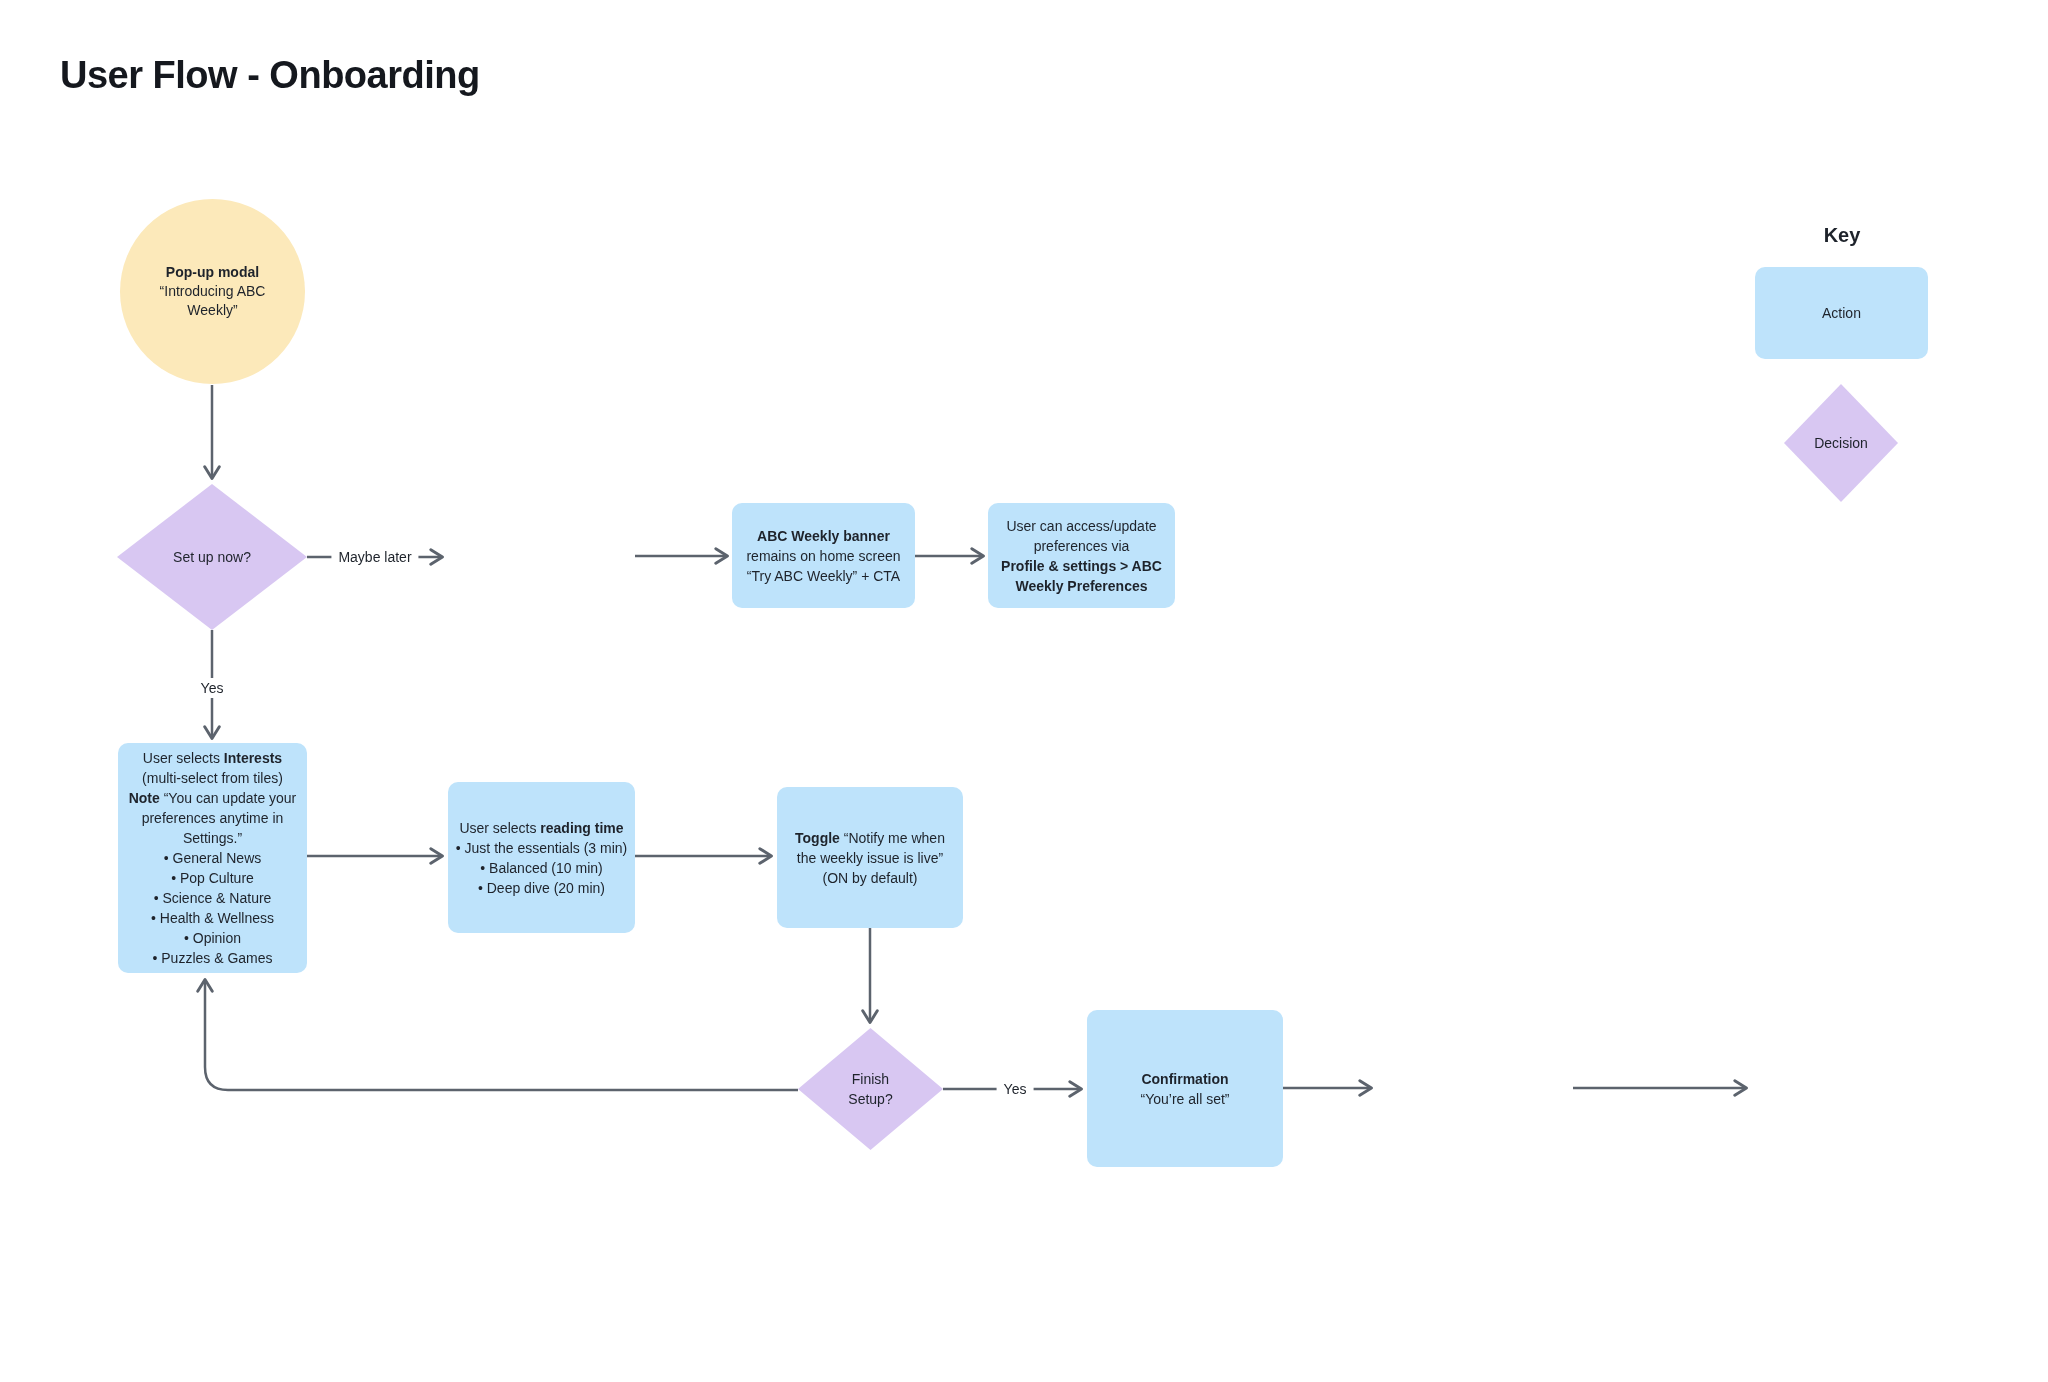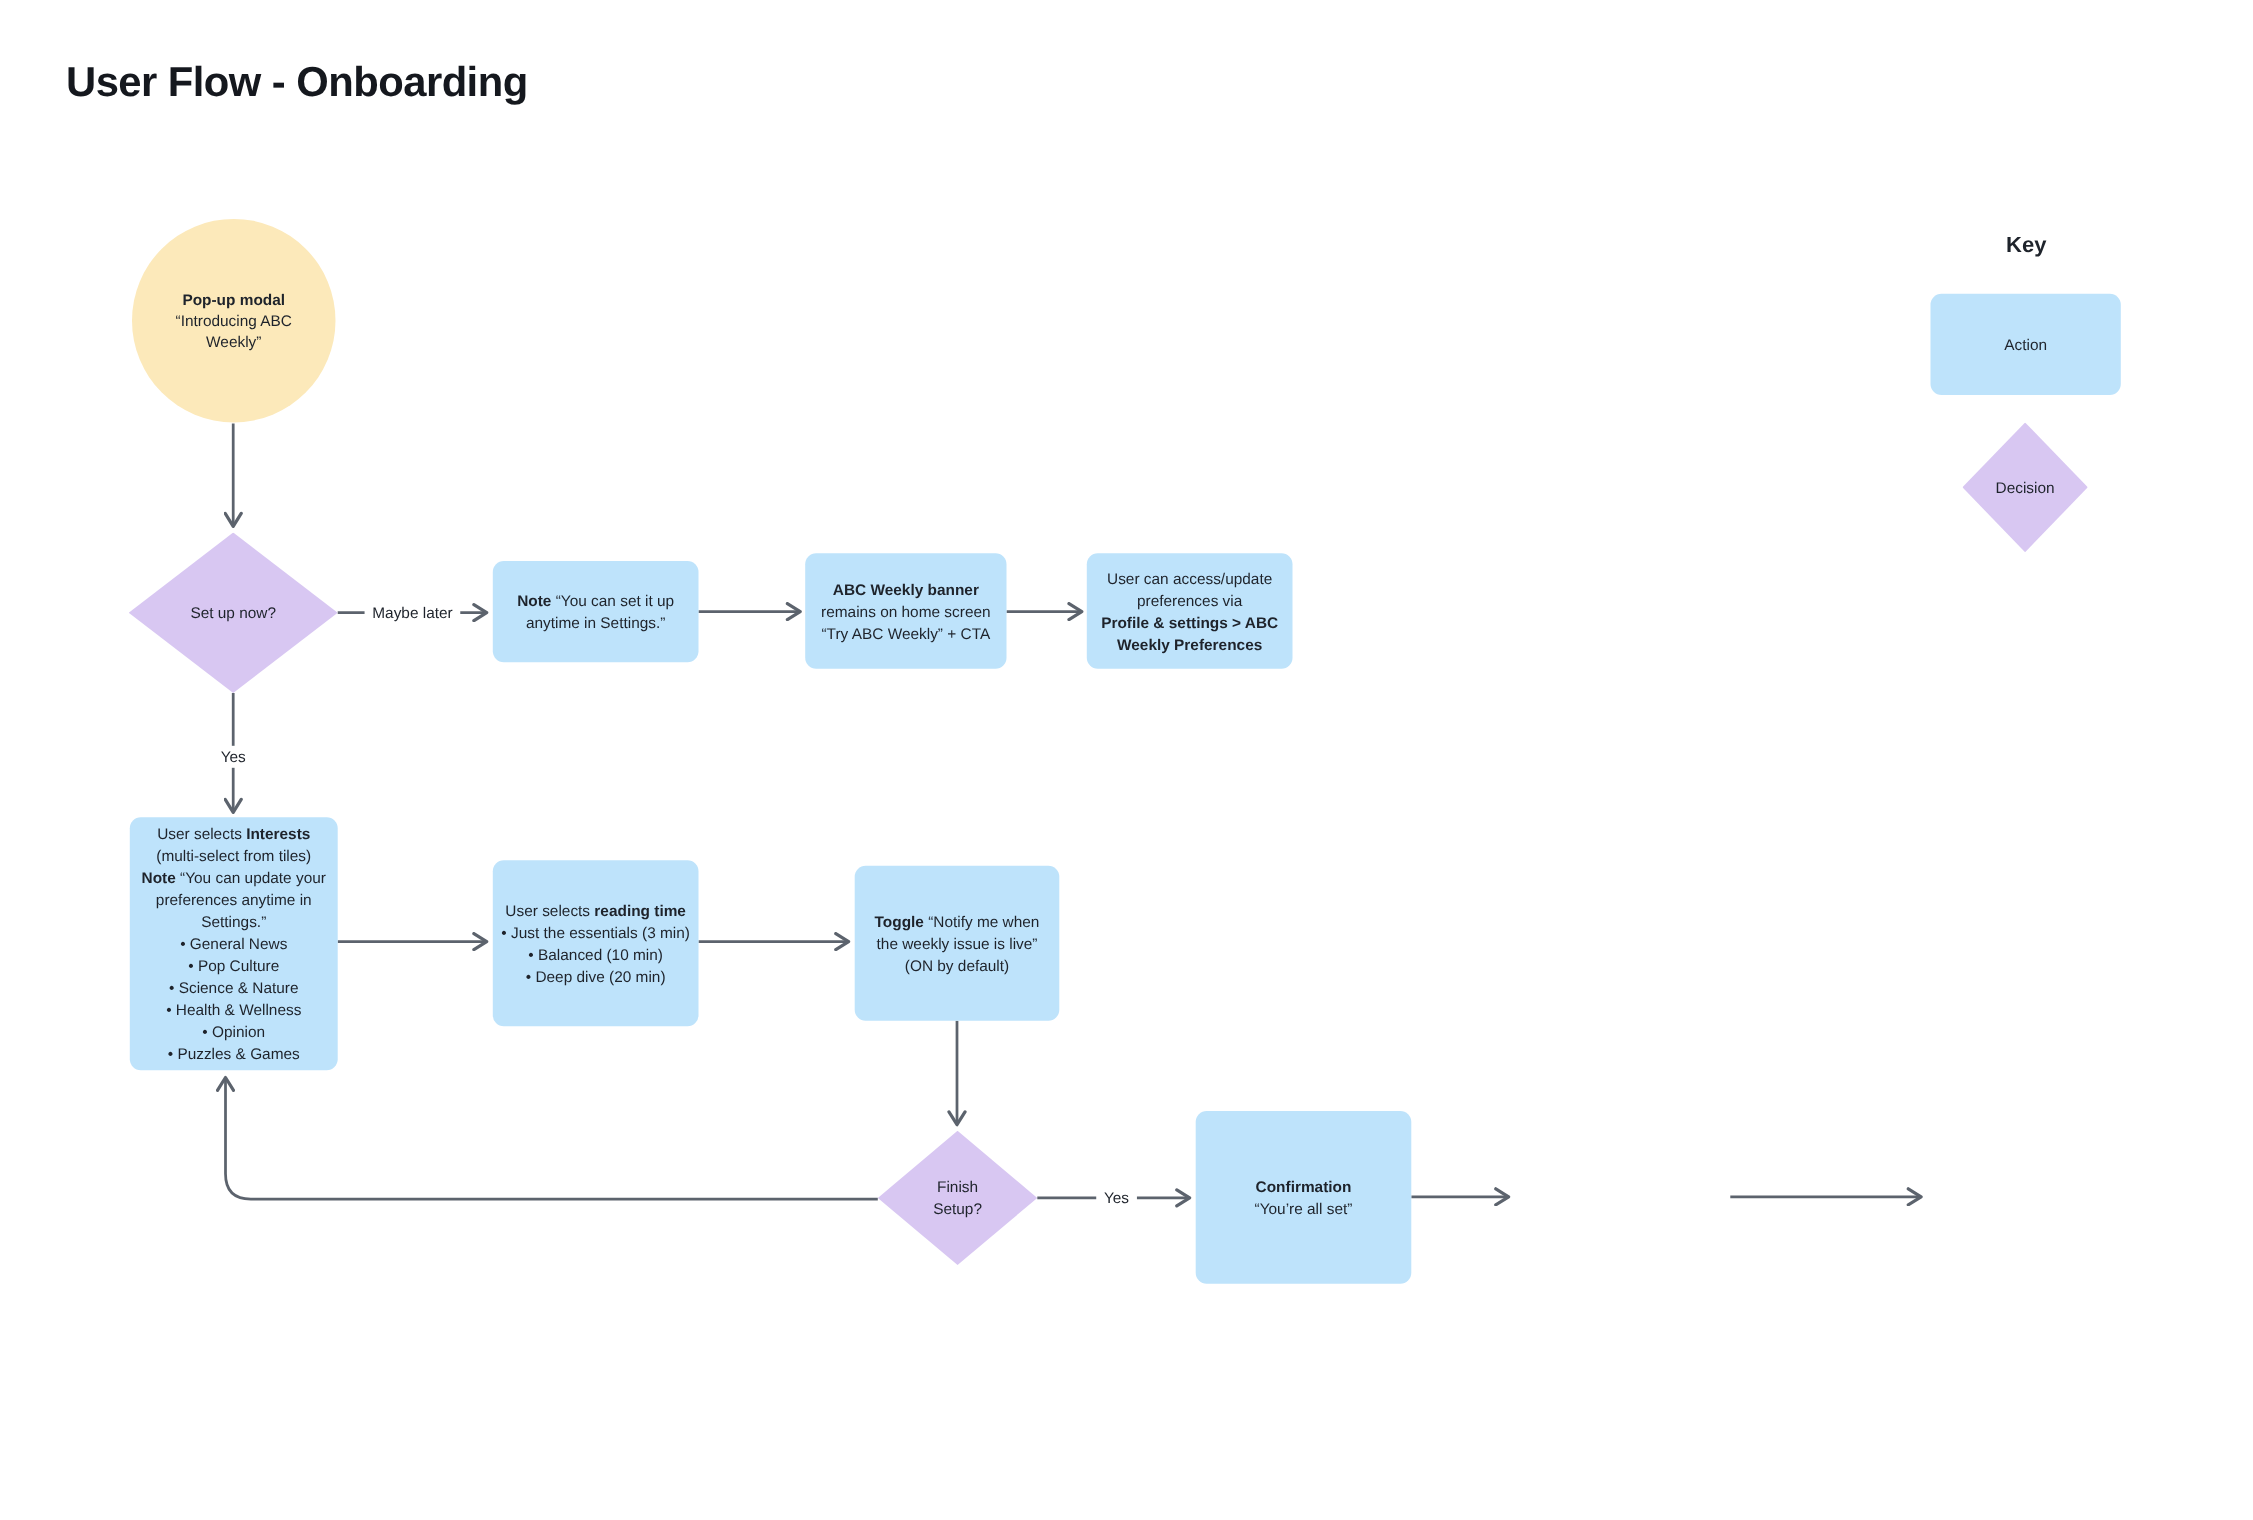--- a/index.html
+++ b/index.html
@@ -29,21 +29,21 @@
     background:var(--decision-fill,#D8C7F2);
     clip-path:polygon(50% 0, 100% 50%, 50% 100%, 0 50%);
   }
   .tline { width:100%; }
   .edge-label {
     position:absolute; transform:translate(-50%,-50%);
     background:#ffffff; padding:2px 7px; font-size:14px; white-space:nowrap;
     color:var(--text,#1E232B);
   }
   .key-heading {
-    position:absolute; text-align:center; font-size:20px; font-weight:700;
+    position:absolute; text-align:center; font-size:20px; font-weight:700;margin-top:12px;
   }
 </style>
 </head>
 <body>
 
 <div id="canvas">
 
   <div id="flow-title">User Flow - Onboarding</div>
 
   <svg id="connectors" width="2048" height="1382" viewBox="0 0 2048 1382">
@@ -69,24 +69,20 @@
   <div class="node terminal" style="left:120px;top:199px;width:185px;height:185px;">
       <div class="tline"><b>Pop-up modal</b></div>
       <div class="tline"><span>“Introducing ABC</span></div>
       <div class="tline"><span>Weekly”</span></div>
     </div>
 
   <div class="node decision" style="left:117px;top:484px;width:190px;height:146px;">
       <div class="tline"><span>Set up now?</span></div>
     </div>
 
-  <div class="node action" style="left:448px;top:510px;width:187px;height:92px;">
-      <div class="tline"><b>Note</b><span> “You can set it up</span></div>
-      <div class="tline"><span>anytime in Settings.”</span></div>
-    </div>
 
   <div class="node action" style="left:732px;top:503px;width:183px;height:105px;">
       <div class="tline"><b>ABC Weekly banner</b></div>
       <div class="tline"><span>remains on home screen</span></div>
       <div class="tline"><span>“Try ABC Weekly” + CTA</span></div>
     </div>
 
   <div class="node action" style="left:988px;top:503px;width:187px;height:105px;">
       <div class="tline"><span>User can access/update</span></div>
       <div class="tline"><span>preferences via</span></div>

